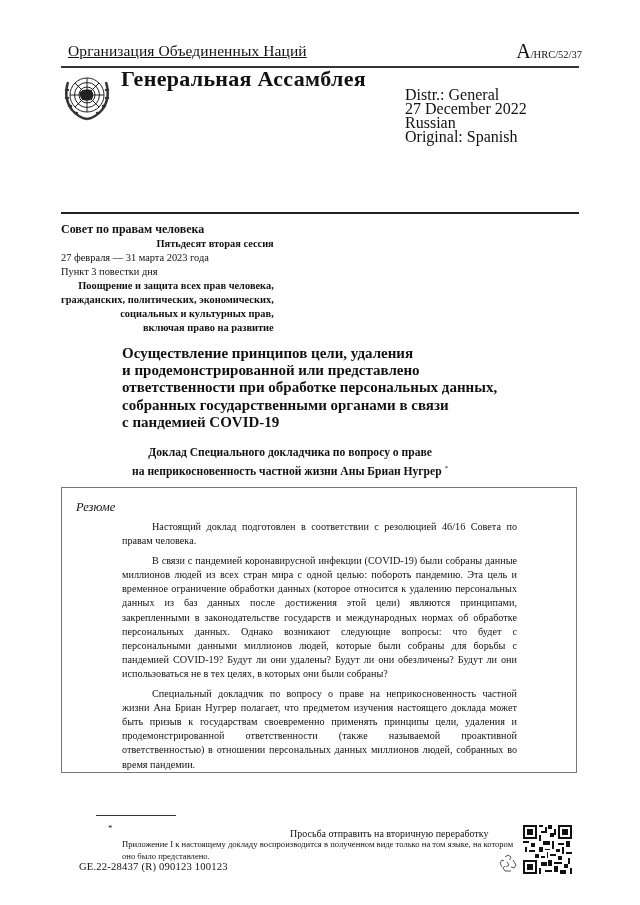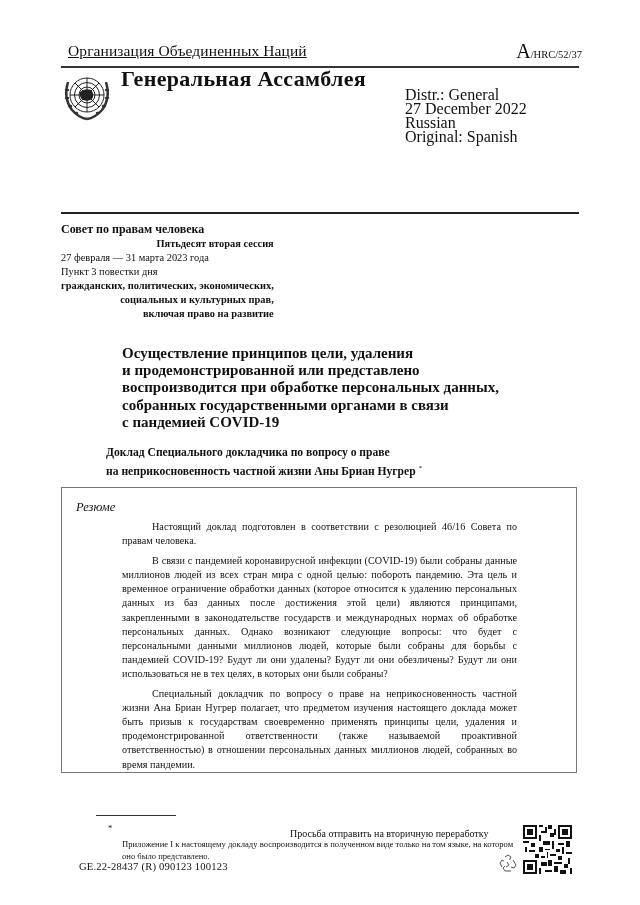--- a/index.html
+++ b/index.html
@@ -13,21 +13,21 @@
   .symbol .big { font-size: 20px; }
   .top-rule { left: 61px; top: 66px; width: 518px; height: 1.5px; background: #333; }
   .emblem { left: 60px; top: 70px; width: 54px; height: 54px; }
   .assembly { left: 121px; top: 66px; font-size: 22px; font-weight: bold; letter-spacing: 0.3px; }
   .distr { left: 405px; top: 76px; font-size: 16px; line-height: 14px; margin-top: 12px; }
   .thick-rule { left: 61px; top: 212px; width: 518px; height: 2px; background: #222; }
   .council { left: 61px; top: 221px; font-size: 10.4px; line-height: 14px; }
   .council .b1 { font-weight: bold; font-size: 12px; line-height: 16px; }
   .council .b { font-weight: bold; text-align: right; }
   .title { left: 122px; top: 345px; font-size: 15px; font-weight: bold; line-height: 17.2px; }
-  .subtitle { left: 106px; top: 445px; font-size: 11.6px; font-weight: bold; line-height: 15.5px; }
+  .subtitle { left: 132px; top: 445px; font-size: 11.6px; font-weight: bold; line-height: 15.5px; text-align: center; }
   .subtitle sup { font-size: 7px; font-weight: normal; }
   .summary-box {
     left: 61px; top: 487px; width: 516px; height: 286px;
     border: 1.3px solid #777; box-sizing: border-box;
   }
   .summary-label { left: 76px; top: 500px; font-size: 12.5px; font-style: italic; }
   .summary-body { left: 122px; top: 520px; width: 395px; font-size: 10.2px; line-height: 14.1px; text-align: justify; }
   .summary-body p { margin: 0 0 6px 0; text-indent: 30px; }
   .fn-rule { left: 96px; top: 815px; width: 80px; height: 1px; background: #333; }
   .footnote { left: 108px; top: 822px; width: 410px; font-size: 8.6px; line-height: 12px; }
@@ -82,29 +82,30 @@
   <div>Original: Spanish</div>
 </div>
 
 <div class="abs thick-rule"></div>
 
 <div class="abs council">
   <div class="b1">Совет по правам человека</div>
   <div class="b">Пятьдесят вторая сессия</div>
   <div>27 февраля — 31 марта 2023 года</div>
   <div>Пункт 3 повестки дня</div>
+  <div class="b">Поощрение и защита всех прав человека,</div>
   <div class="b">гражданских, политических, экономических,</div>
   <div class="b">социальных и культурных прав,</div>
   <div class="b">включая право на развитие</div>
 </div>
 
 <div class="abs title">
   <div>Осуществление принципов цели, удаления</div>
   <div>и продемонстрированной или представлено</div>
-  <div>воспроизводится при обработке персональных данных,</div>
+  <div>ответственности при обработке персональных данных,</div>
   <div>собранных государственными органами в связи</div>
   <div>с пандемией COVID-19</div>
 </div>
 
 <div class="abs subtitle">
   <div>Доклад Специального докладчика по вопросу о праве</div>
   <div><span>на неприкосновенность частной жизни Аны Бриан Нугрер</span> <sup>*</sup></div>
 </div>
 
 <div class="abs summary-box"></div>

